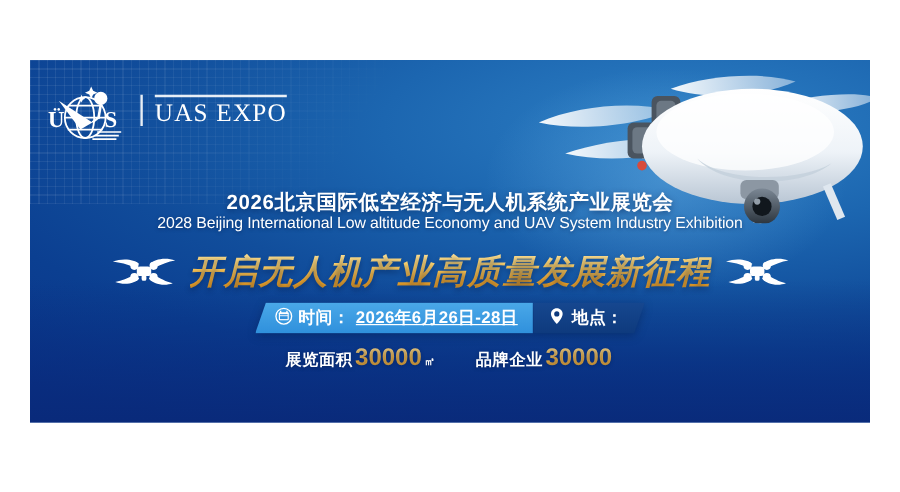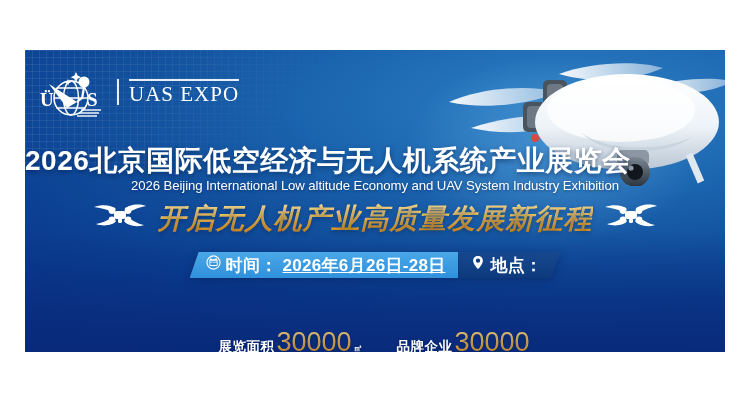--- a/index.html
+++ b/index.html
@@ -58,53 +58,53 @@
     font-size:21px;letter-spacing:1px;display:flex;align-items:baseline;gap:12px;
     border-bottom:2px solid rgba(255,255,255,.9);padding-bottom:2px;margin-top:2px;
   }
   .logo-year{
     font-family:"Liberation Sans","DejaVu Sans",sans-serif;
     font-weight:bold;font-size:22px;color:#0c2f6e;letter-spacing:0;
   }
 
   
   .title-cn{
-    position:absolute;left:0;right:0;top:92px;
-    color:#ffffff;font-weight:bold;font-size:28px;letter-spacing:.5px;
+    position:absolute;left:0;right:0;top:107px;text-align:center;
+    color:#ffffff;font-weight:bold;font-size:17px;letter-spacing:.5px;
     text-shadow:0 2px 5px rgba(0,25,70,.55);
     white-space:nowrap;
   }
   .title-en{
     position:absolute;left:0;right:0;top:128px;text-align:center;
     color:#ffffff;font-size:13.2px;letter-spacing:-.1px;white-space:nowrap;
     text-shadow:0 1px 3px rgba(0,25,70,.5);
   }
 
   
   .slogan-row{
     position:absolute;left:0;right:0;top:150px;height:46px;
-    display:flex;align-items:flex-start;justify-content:center;gap:10px;
+    display:flex;align-items:flex-end;justify-content:center;gap:10px;
   }
   .slogan{
     font-family:"DejaVu Serif","Liberation Serif",serif;
     font-weight:bold;font-style:italic;font-size:28px;letter-spacing:1px;
     background:linear-gradient(180deg,#ffe9a8 0%,#ffd062 38%,#f0a72c 68%,#d98c16 100%);
     -webkit-background-clip:text;background-clip:text;color:transparent;
     text-shadow:0 2px 4px rgba(0,20,60,.35);
     white-space:nowrap;
   }
 
   
   .infobar{
     position:absolute;left:0;right:0;top:202px;display:flex;justify-content:center;
   }
   .infobar-inner{display:flex;height:26px;filter:drop-shadow(0 2px 4px rgba(0,20,60,.35));}
   .seg{
     display:flex;align-items:center;gap:5px;padding:0 13px;height:26px;
-    color:#ffffff;font-size:17px;font-weight:bold;white-space:nowrap;
+    color:#ffffff;font-size:14px;font-weight:bold;white-space:nowrap;
   }
   .seg-date{
     background:linear-gradient(180deg,#4aa8e8 0%,#2f90dc 100%);
     color:#ffffff;
     clip-path:polygon(9px 0, 100% 0, 100% 100%, 0 100%);
     padding-left:16px;
   }
   .seg-place{
     background:linear-gradient(180deg,#16478f 0%,#0e3a7d 100%);
     clip-path:polygon(0 0, 100% 0, calc(100% - 9px) 100%, 0 100%);
@@ -118,26 +118,25 @@
     position:absolute;left:0;right:0;top:237px;
     display:flex;justify-content:center;align-items:baseline;gap:34px;
     white-space:nowrap;
   }
   .stat{display:flex;align-items:baseline;gap:1px;}
   .stat .txt{
     color:#ffffff;font-weight:bold;font-size:13.5px;letter-spacing:.5px;
     text-shadow:0 1px 3px rgba(0,20,60,.5);
   }
   .stat .num{
-    font-weight:normal;font-size:27px;letter-spacing:0;
+    font-weight:bold;font-size:20px;letter-spacing:0;
     background:linear-gradient(180deg,#ffe49a 0%,#f6bb4e 45%,#e39a1f 100%);
     -webkit-background-clip:text;background-clip:text;color:transparent;
     text-shadow:0 1px 3px rgba(0,20,60,.35);
     padding:0 1px;
-    margin-top:40px;
   }
   .stat .unit{
     color:#ffffff;font-weight:bold;font-size:13.5px;
     text-shadow:0 1px 3px rgba(0,20,60,.5);
   }
   .stat .sup{font-size:9px;vertical-align:super;}
 </style>
 </head>
 <body>
 
@@ -230,21 +229,21 @@
             <path d="M40 54 L60 54"></path>
           </g>
         </svg>
       </div>
       <div class="logo-text">
         <div class="logo-line1">UAS EXPO</div>
       </div>
     </div>
 
     <div class="title-cn">2026北京国际低空经济与无人机系统产业展览会</div>
-    <div class="title-en">2026 Beijing International Low altitude Economy and UAV System Industry Exhibition</div>
+    <div class="title-en">2028 Beijing International Low altitude Economy and UAV System Industry Exhibition</div>
 
     <div class="slogan-row">
       <span>
         <svg width="56" height="30" viewBox="0 0 56 30">
           <g fill="#ffffff">
             <path d="M2 7 C10 4, 20 5, 24 9 L20 12 C14 9, 8 8, 2 7 Z"></path>
             <path d="M54 6 C46 3, 36 5, 33 9 L37 12 C43 9, 48 7, 54 6 Z"></path>
             <path d="M4 24 C12 27, 21 25, 24 21 L20 18 C14 21, 10 23, 4 24 Z"></path>
             <path d="M52 25 C44 28, 35 25, 32 21 L36 18 C42 21, 46 24, 52 25 Z"></path>
             <rect x="22" y="11" width="12" height="8" rx="3"></rect>

